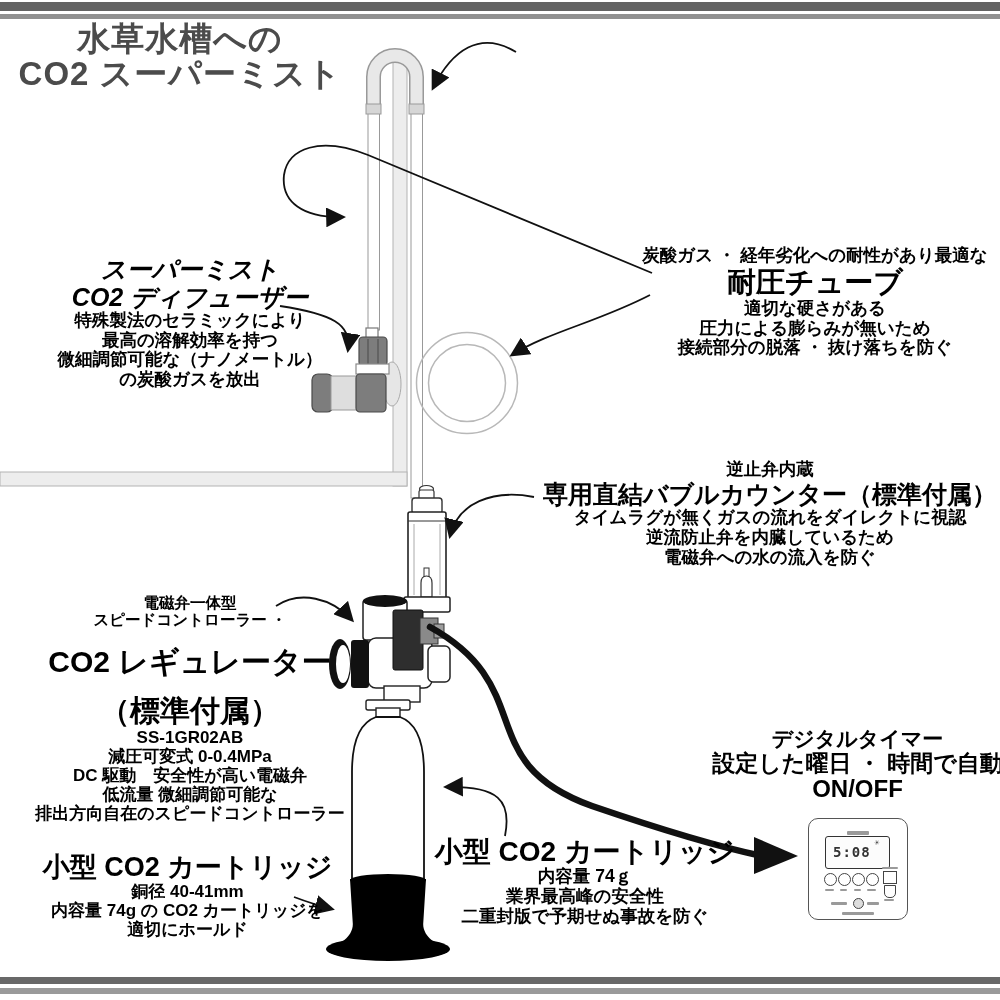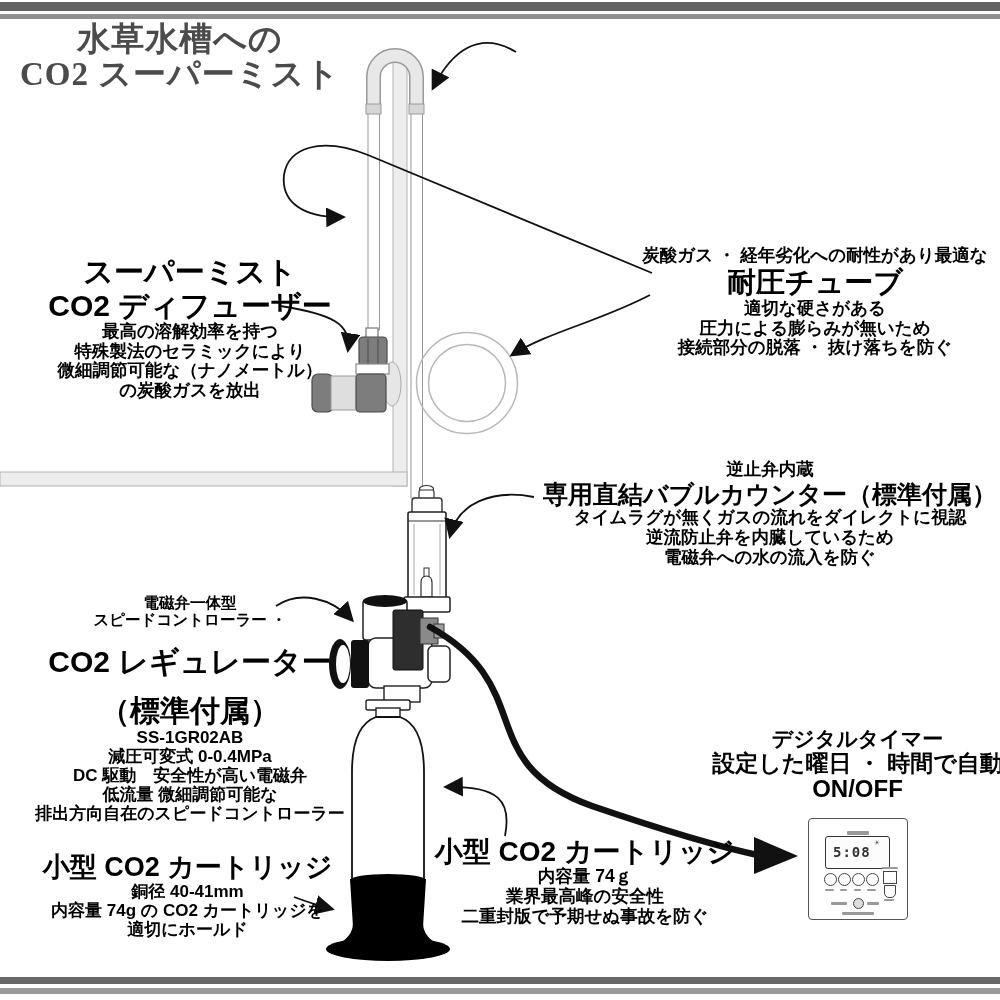--- a/index.html
+++ b/index.html
@@ -7,32 +7,32 @@
        font-family:"Liberation Sans","DejaVu Sans",sans-serif;}
   #stage{position:absolute;left:0;top:0;width:1000px;height:1000px;}
   svg{position:absolute;left:0;top:0;}
   .lbl{position:absolute;text-align:center;font-weight:800;color:#000;line-height:1.12;}
   .lbl div{white-space:nowrap;}
   .page-title{color:#4b4b4b;font-size:33px;line-height:1.06;letter-spacing:1px;}
   .t29{font-size:29px;line-height:1.15;}
   .t31{font-size:30px;line-height:1.12;margin-top:16px;}
   .t27{font-size:27px;line-height:1.12;}
   .t26{font-size:25px;line-height:1.15;}
-  .t25{font-size:30px;line-height:1.12;}
+  .t25{font-size:25px;line-height:1.12;font-style:italic;}
   .t28{font-size:28px;}
   .d19{font-size:19px;}
   .d18{font-size:17.5px;}
   .d17{font-size:17px;}
   .pre17{font-size:17.5px;}
   .timer-l1{font-size:21px;}
   .timer-l2{font-size:23px;}
   .timer-l3{font-size:24px;}
   
   .timer{position:absolute;left:808px;top:818px;width:98px;height:100px;background:#fff;
-         border:1.6px solid #555;border-radius:4px;}
+         border:1.6px solid #555;border-radius:10px;}
   .tmark{position:absolute;background:#9a9a9a;border-radius:1px;}
   .lcd{position:absolute;left:16px;top:17px;width:63px;height:31px;border:1.6px solid #333;
        border-radius:3px;background:#fcfcfc;}
   .lcd .time{position:absolute;left:7px;top:7px;font-family:"DejaVu Sans Mono",monospace;
        font-weight:700;font-size:14px;color:#333;letter-spacing:1px;}
   .lcd .sun{position:absolute;right:9px;top:2px;font-size:7px;color:#555;}
   .tbtn{position:absolute;width:11px;height:11px;border:1.2px solid #444;border-radius:50%;background:#fff;}
   .trect{position:absolute;border:1.2px solid #444;background:#fff;}
   .tdial{position:absolute;left:44px;top:79px;width:9px;height:9px;border:1.2px solid #444;
          border-radius:50%;background:#ddd;}
@@ -141,39 +141,39 @@
     <path d="M 652 273 L 368 155 C 320 136 288 148 284 175 C 281 202 303 218 343 217" marker-end="url(#ah)"></path>
     <path d="M 650 295 C 598 322 548 332 512 355" marker-end="url(#ah)"></path>
     <path d="M 280 306 C 332 314 352 324 348 350" marker-end="url(#ah)"></path>
     <path d="M 534 497 C 492 489 458 503 450 536" marker-end="url(#ah)"></path>
     <path d="M 276 606 C 300 590 332 598 352 620" marker-end="url(#ah)"></path>
     <path d="M 505 836 C 512 800 498 786 446 787" marker-end="url(#ah)"></path>
     <path d="M 294 897 C 310 903 320 906 332 909" marker-end="url(#ah)"></path>
   </g>
 </svg>
 
-<div class="lbl page-title" style="left:0;top:22px;width:360px;font-family:Liberation Serif, serif;">
+<div class="lbl page-title" style="left:0;top:22px;width:360px;">
   <div>水草水槽への</div>
   <div>CO2 スーパーミスト</div>
 </div>
 
 
 <div class="lbl" style="left:610px;top:246px;width:410px;">
   <div class="pre17">炭酸ガス ・ 経年劣化への耐性があり最適な</div>
   <div class="t29">耐圧チューブ</div>
   <div class="d18">適切な硬さがある</div>
   <div class="d18">圧力による膨らみが無いため</div>
   <div class="d18">接続部分の脱落 ・ 抜け落ちを防ぐ</div>
 </div>
 
 <div class="lbl" style="left:10px;top:255px;width:360px;">
   <div class="t25">スーパーミスト</div>
   <div class="t25">CO2 ディフューザー</div>
+  <div class="d18">特殊製法のセラミックにより</div>
   <div class="d18">最高の溶解効率を持つ</div>
-  <div class="d18">特殊製法のセラミックにより</div>
   <div class="d18">微細調節可能な（ナノメートル）</div>
   <div class="d18">の炭酸ガスを放出</div>
 </div>
 
 <div class="lbl" style="left:470px;top:460px;width:600px;">
   <div class="pre17">逆止弁内蔵</div>
   <div class="t26">専用直結バブルカウンター（標準付属）</div>
   <div class="d18">タイムラグが無くガスの流れをダイレクトに視認</div>
   <div class="d18">逆流防止弁を内臓しているため</div>
   <div class="d18">電磁弁への水の流入を防ぐ</div>

